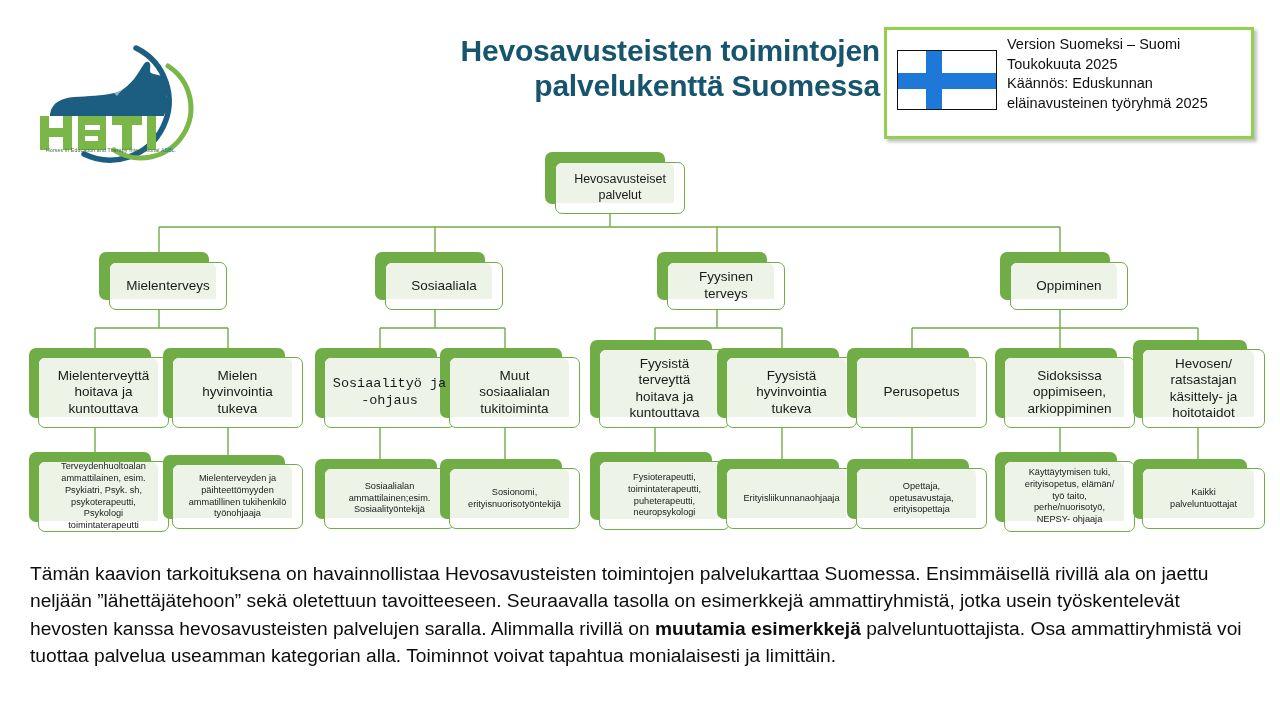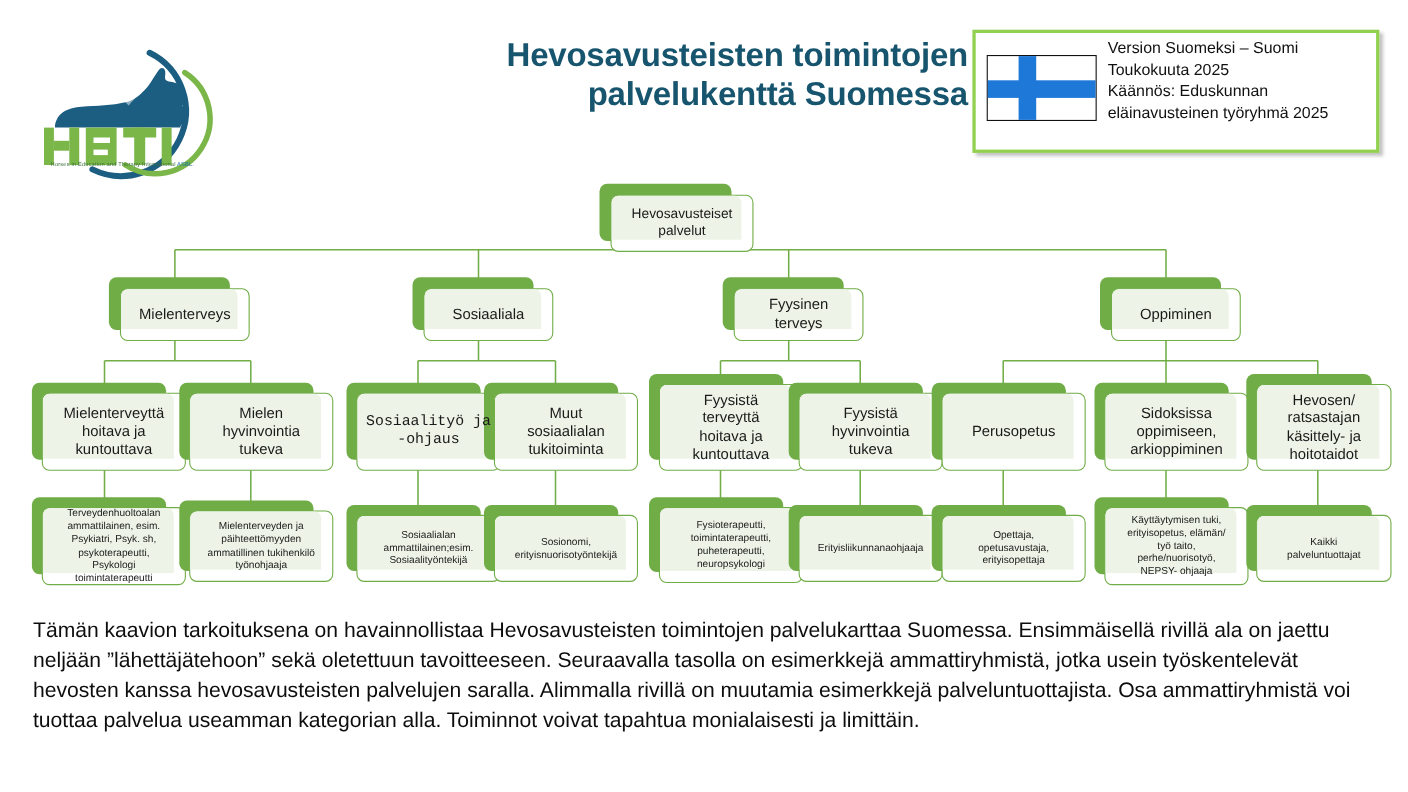--- a/index.html
+++ b/index.html
@@ -88,21 +88,21 @@
   .lvl1 .card { font-size: 12.5px; line-height: 1.25; }
   .lvl2 .card { font-size: 13.5px; line-height: 1.25; }
   .lvl3 .card { font-size: 13.5px; line-height: 1.2; }
   .lvl4 .card { font-size: 9.2px; line-height: 1.27; }
 
   
   .para {
     position: absolute; left: 30px; top: 560px; width: 1225px;
     font-size: 19.2px; line-height: 1.42; color: #0d0d0d;
   }
-  .para b { font-weight: normal; margin-top: 40px; }
+  .para b { font-weight: bold; margin-top: 40px; }
 </style>
 </head>
 <body>
 
 <div id="page">
 
   <div class="logo-wrap">
     <svg class="logo-svg" viewBox="0 0 210 150">
 
       <path d="M118 26 A52 52 0 1 1 66 132" fill="none" stroke="#1B5E82" stroke-width="5.5" stroke-linecap="round"></path>
@@ -195,21 +195,21 @@
         <path d="M380 285 L380 322"></path>
         <path d="M505 285 L505 322"></path>
         <path d="M655 285 L655 315"></path>
         <path d="M782 285 L782 322"></path>
         <path d="M912 285 L912 322"></path>
         <path d="M1060 285 L1060 315"></path>
         <path d="M1198 285 L1198 322"></path>
       </g>
     </svg>
 
-    <div class="node lvl1" style="left:545px; top:27px; width:140px; height:62px;">
+    <div class="node lvl1" style="left:545px; top:12px; width:140px; height:62px;">
       <div class="shadow" style="width:120px; height:52px;"></div>
       <div class="card" style="left:10px; top:10px; width:130px; height:52px;">
         <div class="inner">
             <span style="white-space:pre-line">Hevosavusteiset
 palvelut</span>
           </div>
       </div>
     </div>
 
     <div class="node lvl2" style="left:99px; top:112px; width:128px; height:58px;">

